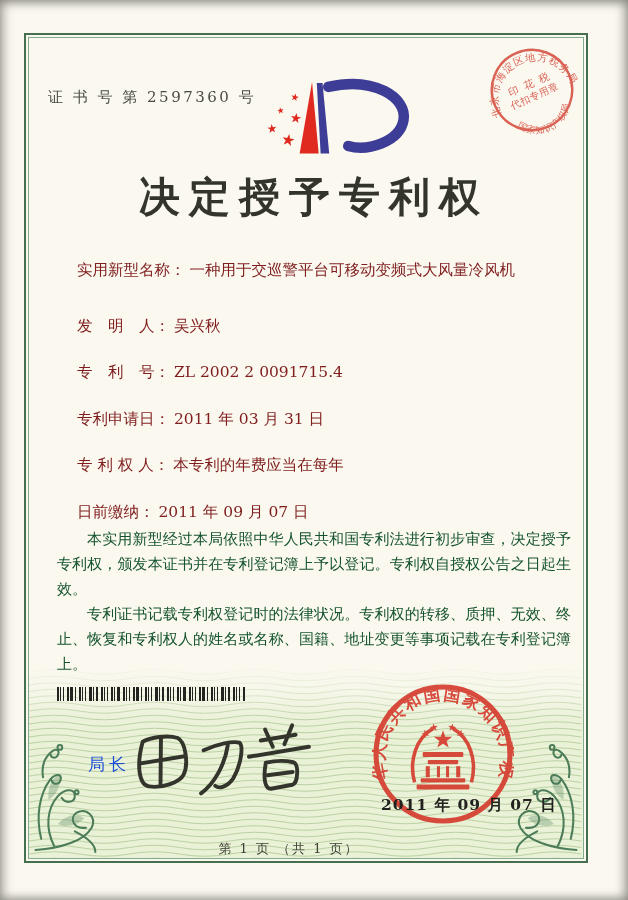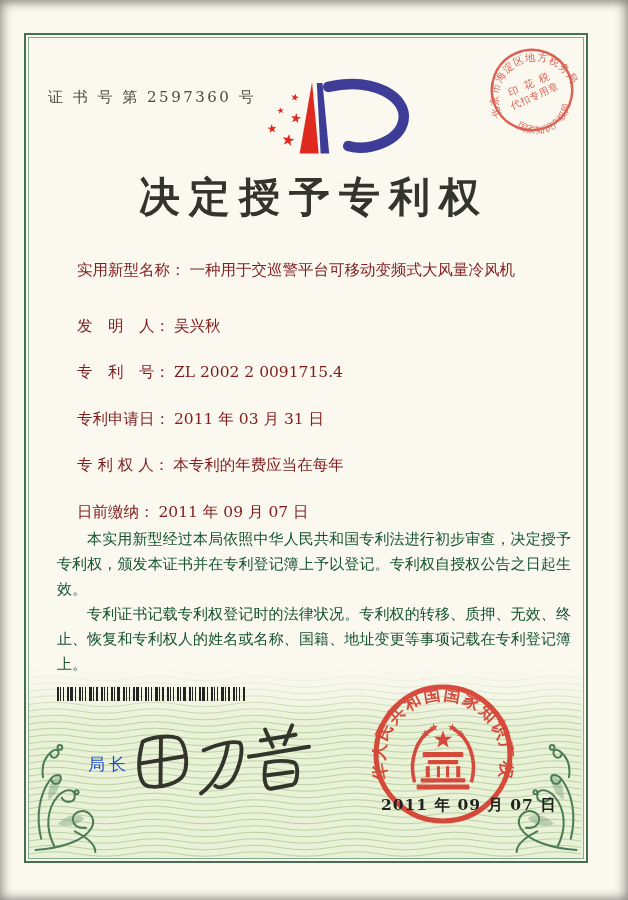--- a/index.html
+++ b/index.html
@@ -226,14 +226,15 @@
     <text font-size="10.5" letter-spacing="1" fill="#d5493a">
       <textPath href="#taxTop" startOffset="50%" text-anchor="middle">北京市海淀区地方税务局</textPath>
     </text>
     <text x="50" y="47" font-size="10.5" letter-spacing="1.5" fill="#d5493a" text-anchor="middle">印 花 税</text>
     <text x="50" y="60" font-size="10" letter-spacing="0.5" fill="#d5493a" text-anchor="middle">代扣专用章</text>
     <text font-size="9.5" letter-spacing="0.5" fill="#d5493a">
       <textPath href="#taxBot" startOffset="50%" text-anchor="middle">国家知识产权局</textPath>
     </text>
   </svg>
 
+  <div class="footer">第 1 页 （共 1 页）</div>
 
 </div>
 
 </body></html>

